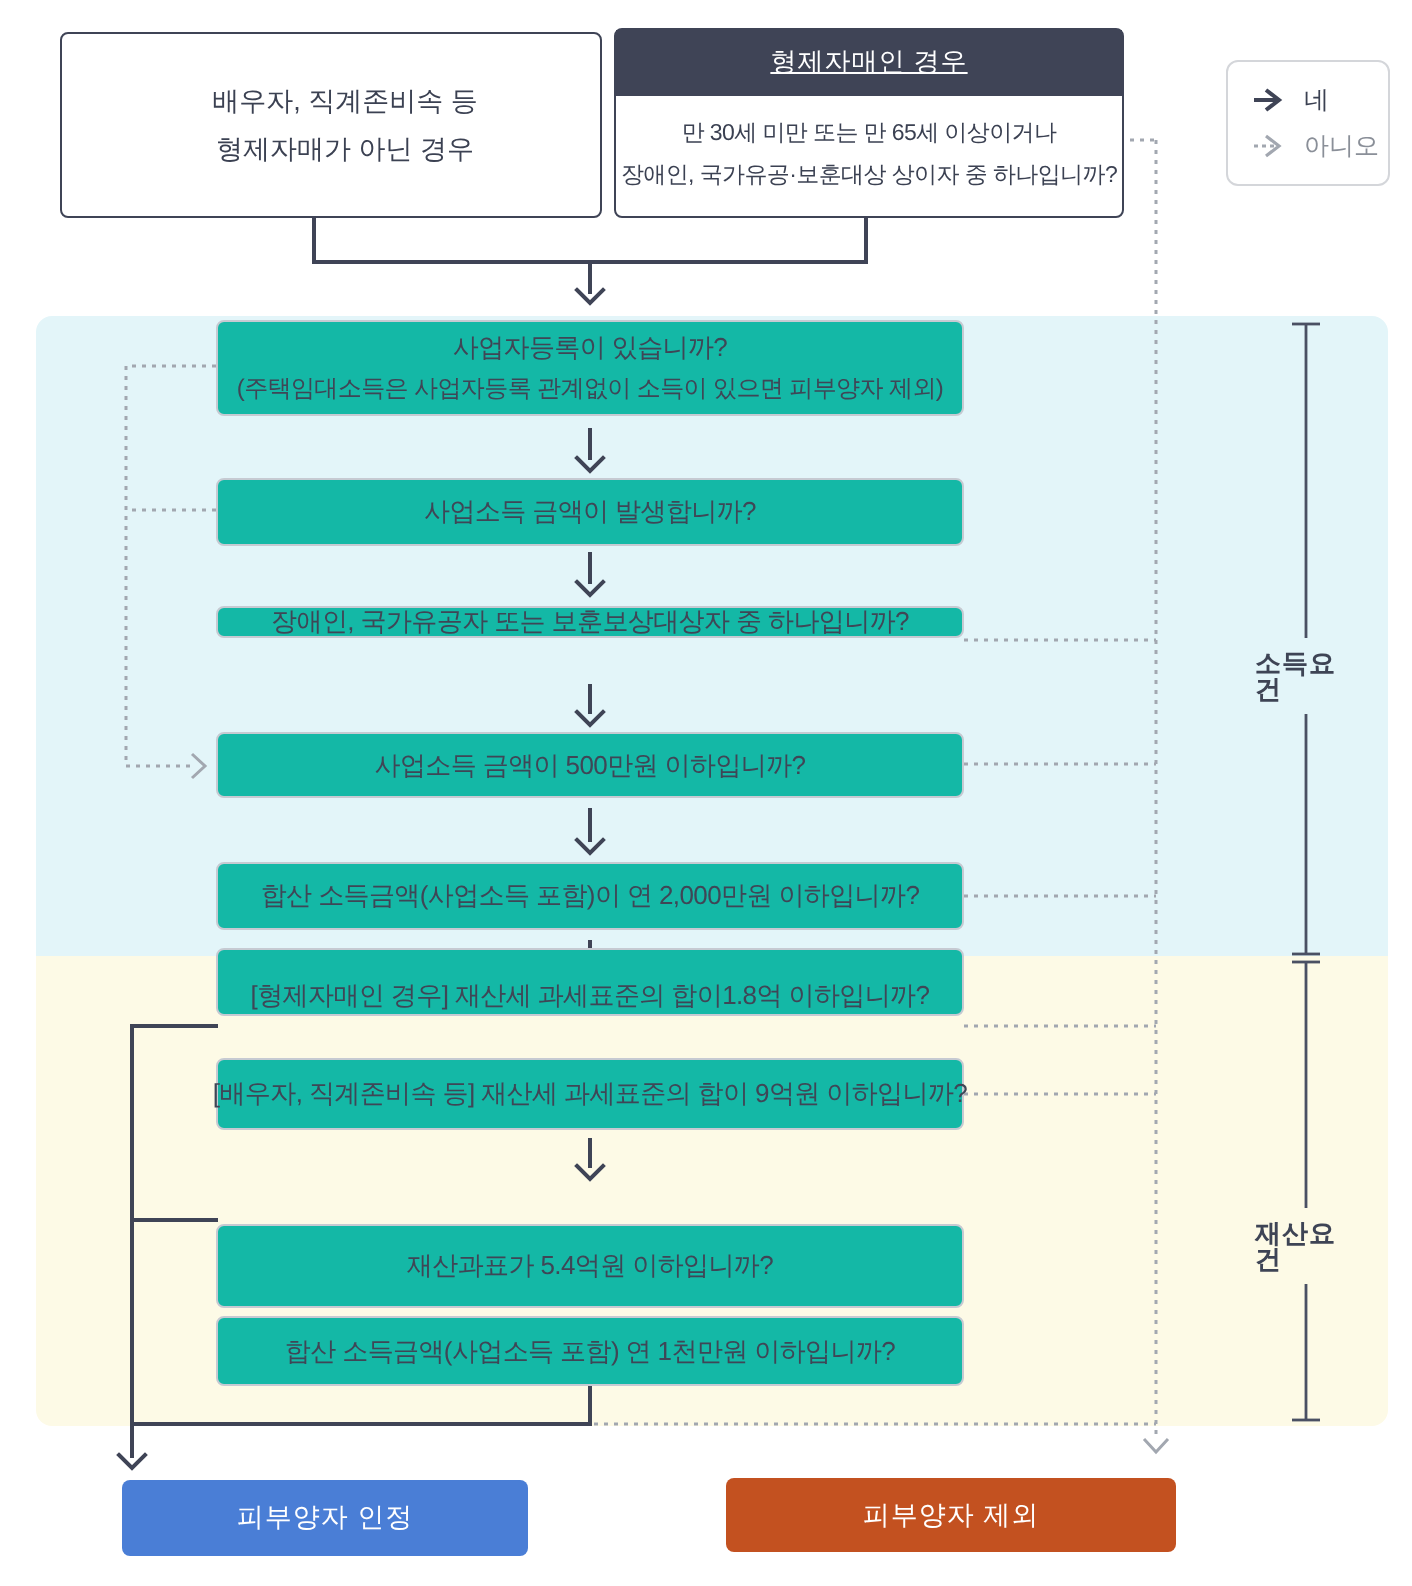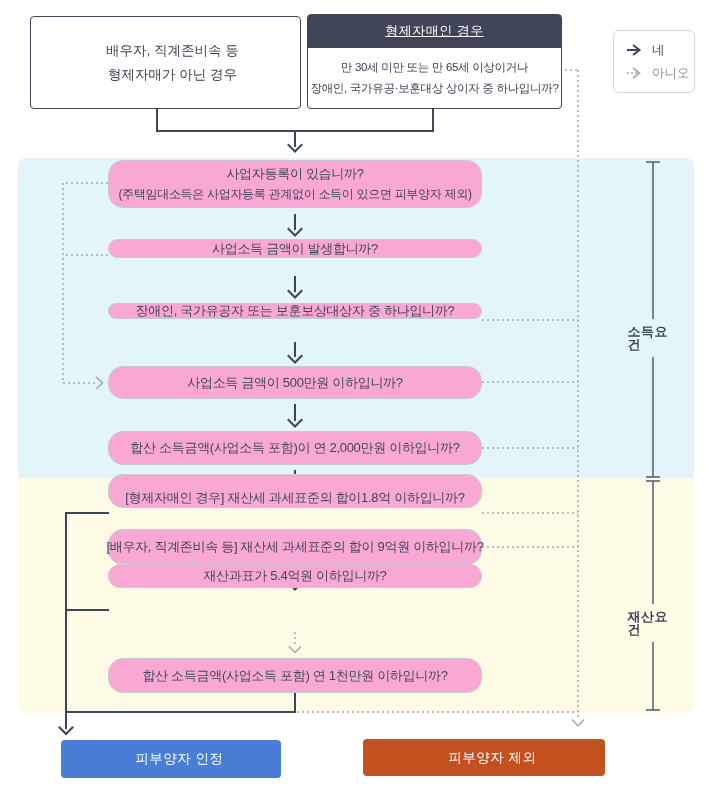--- a/index.html
+++ b/index.html
@@ -28,34 +28,34 @@
 
   
   .legend{position:absolute;left:613px;top:30px;width:82px;height:63px;background:#ffffff;
           border:1px solid #d4d6da;border-radius:6px;z-index:3;
           display:flex;flex-direction:column;justify-content:center;gap:6px;padding-left:12px;box-sizing:border-box;}
   .lrow{display:flex;align-items:center;gap:7px;font-size:12.5px;}
   .lrow.yes span{color:#3b4152;}
   .lrow.no span{color:#8a8f98;}
 
   
-  .qbox{position:absolute;left:108px;width:374px;background:#f9a8d4;border:1px solid #c6cad2;border-radius:15px;
+  .qbox{position:absolute;left:108px;width:374px;background:#14b8a6;border:1px solid #c6cad2;border-radius:4px;
         z-index:3;display:flex;flex-direction:column;justify-content:center;align-items:center;text-align:center;
         font-size:13px;color:#3f4656;letter-spacing:-0.3px;white-space:nowrap;box-sizing:border-box;}
   .qbox .sub{font-size:12px;margin-top:3px;}
 
   
   .bracket-label{position:absolute;z-index:3;transform:translate(-50%,-50%);font-size:13px;font-weight:bold;
                  color:#3e4455;letter-spacing:0.5px;padding:6px 1px;line-height:1;margin-top:28px;}
   .bracket-label.income{background:#e3f5f9;}
   .bracket-label.property{background:#fdfae6;}
 
   
   .result-btn{position:absolute;z-index:3;border-radius:4px;color:#ffffff;font-size:13.5px;
-              display:flex;align-items:center;justify-content:center;letter-spacing:0.5px;padding-left:17px;}
+              display:flex;align-items:center;justify-content:center;letter-spacing:0.5px;}
   .result-btn.accept{left:61px;top:740px;width:203px;height:38px;background:#4a7ed6;}
   .result-btn.exclude{left:363px;top:739px;width:225px;height:37px;background:#c35120;}
 </style>
 </head>
 <body>
 
 <div class="canvas">
 
   <div class="sections">
     <div class="section income"></div>
@@ -144,40 +144,40 @@
         <path d="M7,2 L13.5,7 L7,12" stroke="#a2a7b0" stroke-width="1.6" fill="none"></path>
       </svg>
       <span>아니오</span>
     </div>
   </div>
 
   <div class="qbox" style="top:160px;height:48px;">
     <div>사업자등록이 있습니까?</div>
     <div class="sub">(주택임대소득은 사업자등록 관계없이 소득이 있으면 피부양자 제외)</div>
   </div>
-  <div class="qbox" style="top:239px;height:19px;">
+  <div class="qbox" style="top:239px;height:34px;">
     <div>사업소득 금액이 발생합니까?</div>
   </div>
   <div class="qbox" style="top:303px;height:16px;">
     <div>장애인, 국가유공자 또는 보훈보상대상자 중 하나입니까?</div>
   </div>
   <div class="qbox" style="top:366px;height:33px;">
     <div>사업소득 금액이 500만원 이하입니까?</div>
   </div>
   <div class="qbox" style="top:431px;height:34px;">
     <div>합산 소득금액(사업소득 포함)이 연 2,000만원 이하입니까?</div>
   </div>
 
   <div class="qbox" style="top:474px;height:34px;justify-content:flex-end;">
     <div>[형제자매인 경우] 재산세 과세표준의 합이1.8억 이하입니까?</div>
   </div>
   <div class="qbox" style="top:529px;height:36px;">
     <div>[배우자, 직계존비속 등] 재산세 과세표준의 합이 9억원 이하입니까?</div>
   </div>
-  <div class="qbox" style="top:564px;height:24px;">
+  <div class="qbox" style="top:612px;height:42px;">
     <div>재산과표가 5.4억원 이하입니까?</div>
   </div>
   <div class="qbox" style="top:658px;height:35px;">
     <div>합산 소득금액(사업소득 포함) 연 1천만원 이하입니까?</div>
   </div>
 
   <div class="bracket-label income" style="left:653px;top:310px;">소득요건</div>
   <div class="bracket-label property" style="left:653px;top:595px;">재산요건</div>
 
   <div class="result-btn accept">피부양자 인정</div>

